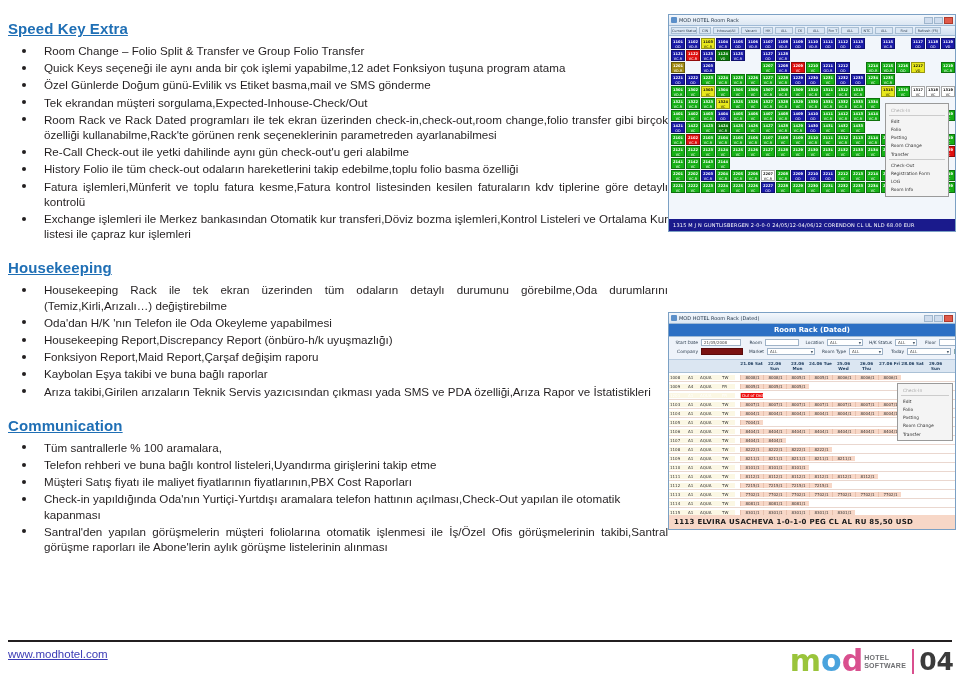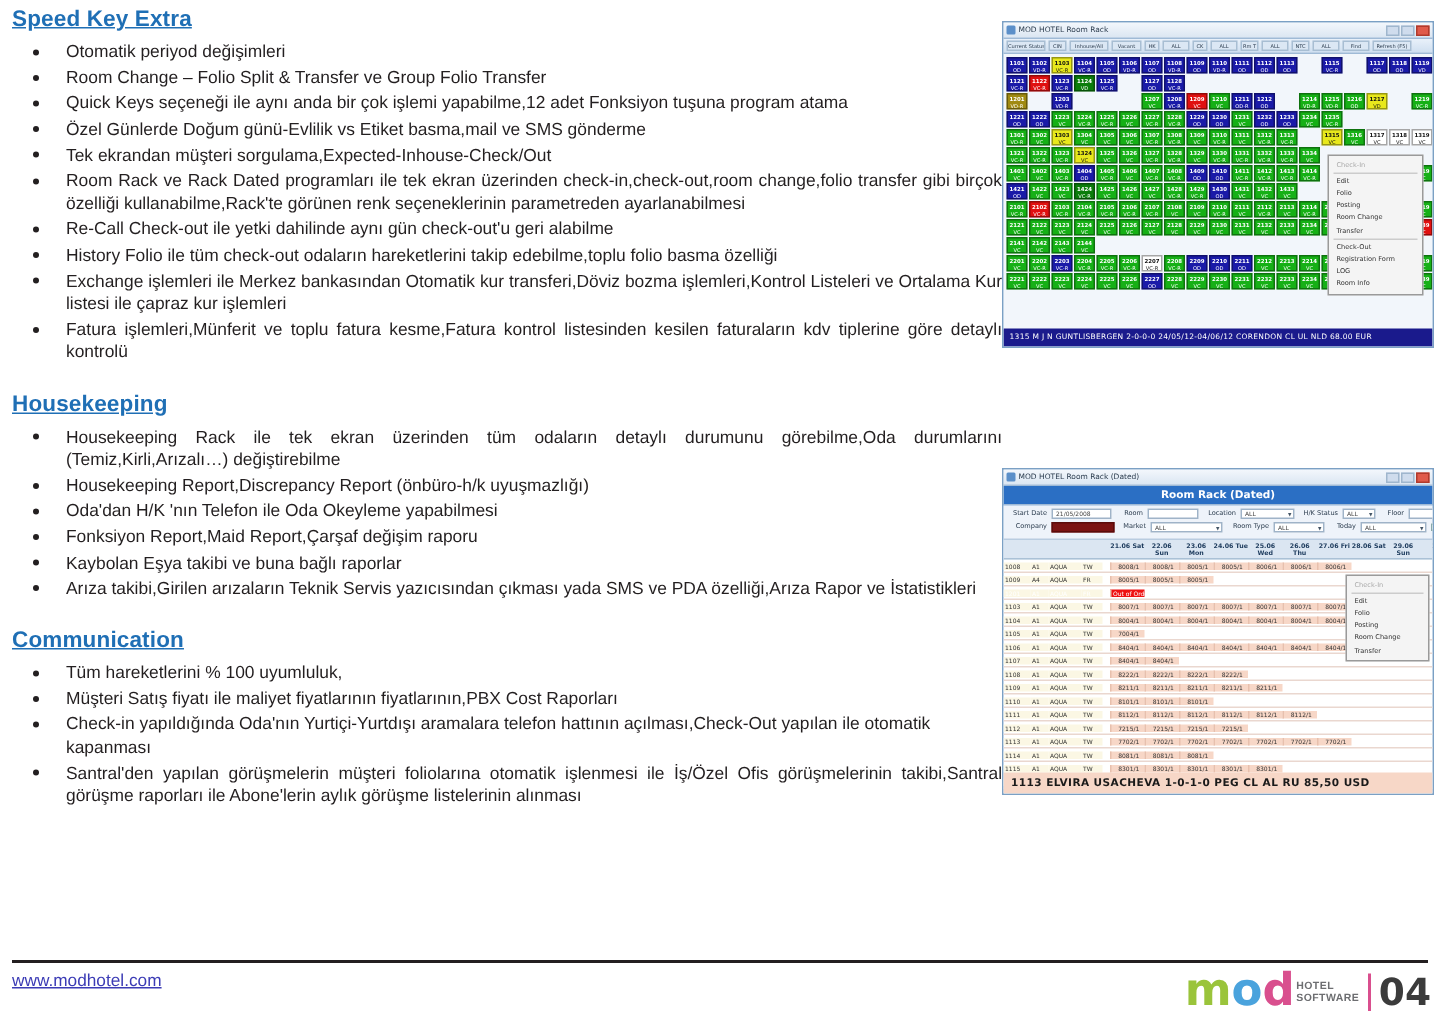--- a/index.html
+++ b/index.html
@@ -18,21 +18,21 @@
     position:absolute;
     left:8px; top:4px;
     width:660px;
     }
   .sec-head {
     color:#1F6FB5;
     font-size:15px;
     font-weight:bold;
     text-decoration:underline;
     letter-spacing:0.1px;
-    margin:0 0 6px 0;
+    margin:16px 0 6px 0;
     display:inline-block;
   }
   .sec-head.gap { margin-top:16px; }
   ul.bullets { list-style:none; margin:0 0 0 0; padding:0; }
   ul.bullets > li {
     position:relative;
     padding-left:36px;
     margin:0 0 2px 0;
     font-size:11.6px;
     line-height:15.2px;
@@ -174,45 +174,45 @@
   .scrollh { height:5px; background:#eaeaea; border-top:1px solid #ccc; display:flex; align-items:center;}
   .scrollh .thumb { height:4px; width:40px; background:#c3cdd8; margin-left:4px;}
 </style>
 </head>
 <body>
 
 <div id="content">
 
   <div class="sec-head">Speed Key Extra</div>
   <ul class="bullets">
-    <li class="nojust">Otomatik periyod değişimleri</li>
     <li class="nojust">Room Change – Folio Split &amp; Transfer ve Group Folio Transfer</li>
     <li class="nojust">Quick Keys seçeneği ile aynı anda bir çok işlemi yapabilme,12 adet Fonksiyon tuşuna program atama</li>
     <li class="nojust">Özel Günlerde Doğum günü-Evlilik vs Etiket basma,mail ve SMS gönderme</li>
     <li class="nojust">Tek ekrandan müşteri sorgulama,Expected-Inhouse-Check/Out</li>
     <li>Room Rack ve Rack Dated programları ile tek ekran üzerinden check-in,check-out,room change,folio transfer gibi birçok özelliği kullanabilme,Rack'te görünen renk seçeneklerinin parametreden ayarlanabilmesi</li>
     <li class="nojust">Re-Call Check-out ile yetki dahilinde aynı gün check-out'u geri alabilme</li>
     <li class="nojust">History Folio ile tüm check-out odaların hareketlerini takip edebilme,toplu folio basma özelliği</li>
+    <li>Fatura işlemleri,Münferit ve toplu fatura kesme,Fatura kontrol listesinden kesilen faturaların kdv tiplerine göre detaylı kontrolü</li>
     <li>Exchange işlemleri ile Merkez bankasından Otomatik kur transferi,Döviz bozma işlemleri,Kontrol Listeleri ve Ortalama Kur listesi ile çapraz kur işlemleri</li>
-    <li>Fatura işlemleri,Münferit ve toplu fatura kesme,Fatura kontrol listesinden kesilen faturaların kdv tiplerine göre detaylı kontrolü</li>
   </ul>
 
   <div class="sec-head gap">Housekeeping</div>
   <ul class="bullets">
     <li>Housekeeping Rack ile tek ekran üzerinden tüm odaların detaylı durumunu görebilme,Oda durumlarını (Temiz,Kirli,Arızalı…) değiştirebilme</li>
+    <li class="nojust">Oda'dan H/K 'nın Telefon ile Oda Okeyleme yapabilmesi</li>
     <li class="nojust">Housekeeping Report,Discrepancy Report (önbüro-h/k uyuşmazlığı)</li>
-    <li class="nojust">Oda'dan H/K 'nın Telefon ile Oda Okeyleme yapabilmesi</li>
     <li class="nojust">Fonksiyon Report,Maid Report,Çarşaf değişim raporu</li>
     <li class="nojust">Kaybolan Eşya takibi ve buna bağlı raporlar</li>
     <li>Arıza takibi,Girilen arızaların Teknik Servis yazıcısından çıkması yada SMS ve PDA özelliği,Arıza Rapor ve İstatistikleri</li>
   </ul>
 
   <div class="sec-head gap">Communication</div>
   <ul class="bullets">
-    <li class="nojust">Tüm hareketlerini % 100 uyumluluk,</li>
+    <li class="nojust">Tüm santrallerle % 100 aramalara,</li>
+    <li class="nojust">Telefon rehberi ve buna bağlı kontrol listeleri,Uyandırma girişlerini takip etme</li>
     <li class="nojust">Müşteri Satış fiyatı ile maliyet fiyatlarının fiyatlarının,PBX Cost Raporları</li>
     <li class="nojust">Check-in yapıldığında Oda'nın Yurtiçi-Yurtdışı aramalara telefon hattının açılması,Check-Out yapılan ile otomatik kapanması</li>
     <li>Santral'den yapılan görüşmelerin müşteri foliolarına otomatik işlenmesi ile İş/Özel Ofis görüşmelerinin takibi,Santral görüşme raporları ile Abone'lerin aylık görüşme listelerinin alınması</li>
   </ul>
 </div>
 
 <div class="shot" id="shot1">
   <div class="tbar">
     <span class="ico"></span>
     <span>MOD HOTEL Room Rack</span>

